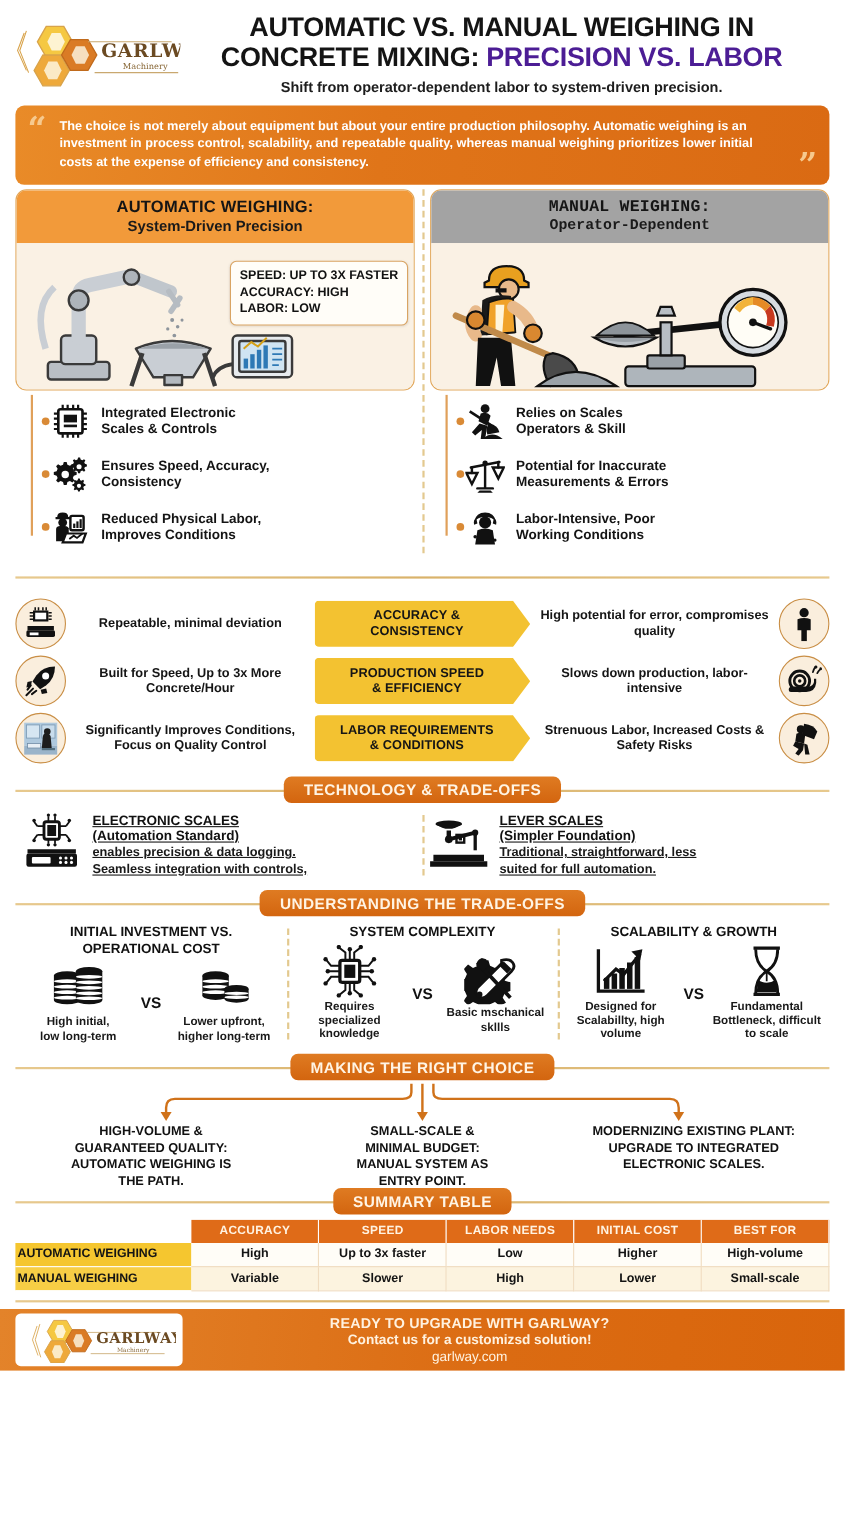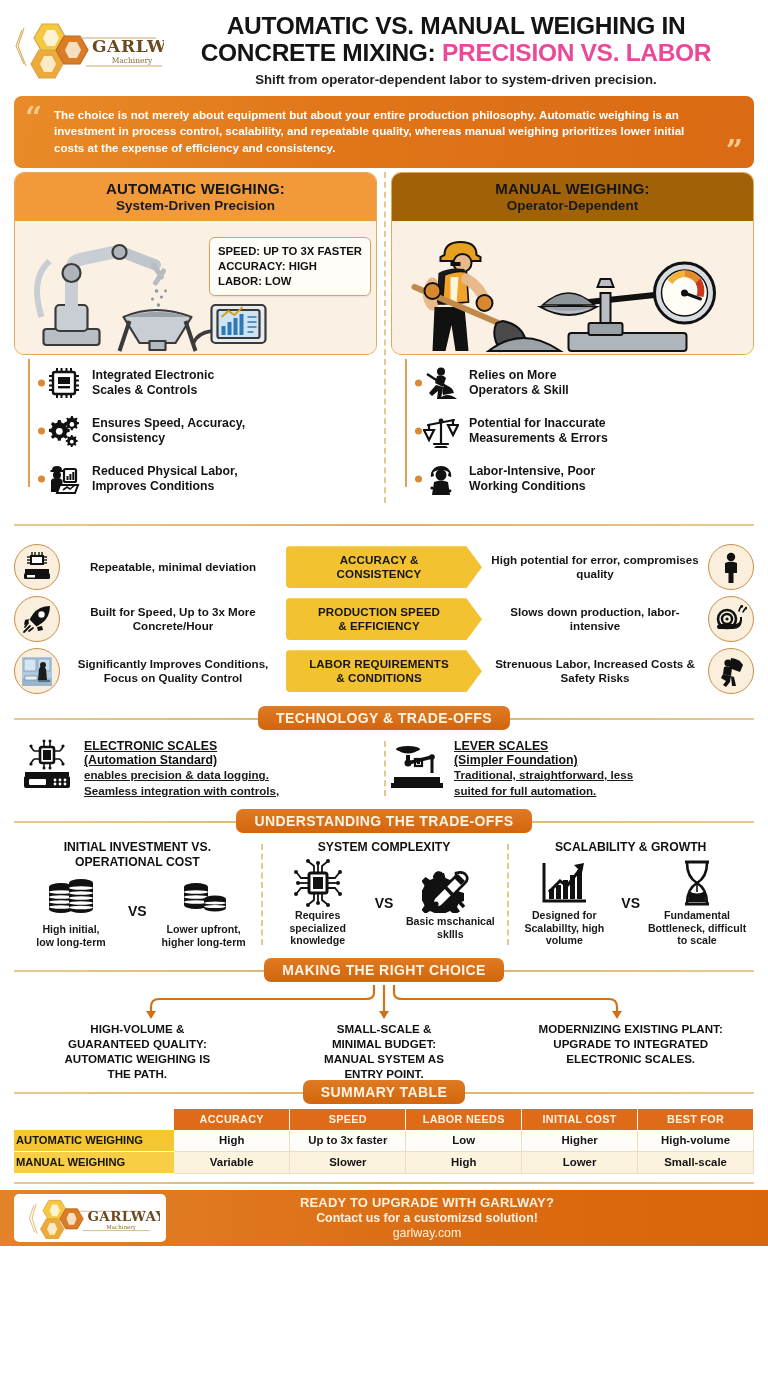--- a/index.html
+++ b/index.html
@@ -11,21 +11,21 @@
   }
   .page { width:768px; height:1376px; position:relative; background:#ffffff; }
 
   
   .header { display:flex; align-items:center; padding:12px 14px 4px 14px; }
   .logo { width:150px; flex:0 0 150px; height:66px; position:relative; }
   .logo svg { width:100%; height:100%; }
   .title-block { flex:1; text-align:center; padding-right:6px; }
   .title-line { font-size:24.5px; font-weight:bold; letter-spacing:-0.3px;
                 line-height:1.12; color:#141414; }
-  .title-accent { color:#ec4899; }
+  .title-accent { color:#4c1d95; }
   .subtitle { font-size:13.2px; font-weight:bold; color:#1d1d1d; margin-top:5px; }
 
   
   .quote-wrap { padding:5px 14px 0 14px; }
   .quote {
     background:linear-gradient(95deg,#E98B28 0%, #E07519 45%, #DA6A13 100%);
     border-radius:8px; color:#fff; position:relative;
     padding:11px 40px 12px 40px; font-size:11.6px; line-height:1.42;
     font-weight:600;
   }
@@ -48,21 +48,21 @@
 
   
   .compare { display:flex; padding:4px 14px 0 14px; gap:14px; position:relative; }
   .col { flex:1; min-width:0; }
   .center-dash { position:absolute; left:50%; top:4px; bottom:0; width:0;
                  border-left:2px dashed #E3C98F; }
   .panel { border:1.5px solid #E2A85C; border-radius:10px; overflow:hidden;
            background:#FBF3E7; }
   .panel-head { padding:7px 6px 8px 6px; text-align:center; }
   .panel-head.auto { background:#F29A3A; }
-  .panel-head.manual { background:#a16207; }
+  .panel-head.manual { background:#a3a3a3;font-family:Liberation Mono, monospace; }
   .panel-head .l1 { font-size:15px; font-weight:bold; color:#151515; letter-spacing:0.2px;}
   .panel-head .l2 { font-size:13.5px; font-weight:bold; color:#1a1a1a; margin-top:1px;}
   .panel-body { position:relative; height:133px; background:#FAF1E4; }
   .panel-body svg { position:absolute; inset:0; width:100%; height:100%; }
   .spec {
     position:absolute; right:5px; top:16px; background:#FFFDF8;
     border:1.3px solid #D9A463; border-radius:6px;
     padding:6px 8px; font-size:11.3px; font-weight:bold; line-height:1.32;
     color:#111; z-index:3; box-shadow:0 1px 2px rgba(0,0,0,.08);
   }
@@ -392,21 +392,21 @@
             <svg viewBox="0 0 36 36" fill="#111">
               <circle cx="18" cy="6.5" r="4"></circle>
               <path d="M14 11 q6-2 9 2 l-3 9 -8 -4z"></path>
               <path d="M13 20 l7 2 -2 12 -4 0 1-8 -6 5 -3-3z"></path>
               <path d="M4 9 L24 22" stroke="#111" stroke-width="2.4"></path>
               <path d="M22 20 q8 2 9 8 l-11 2 q-2-7 2-10z"></path>
               <path d="M16 34 Q24 26 34 34 Z"></path>
             </svg>
           </span>
           <span class="txt">
-            <span>Relies on More</span><br>
+            <span>Relies on Scales</span><br>
             <span>Operators &amp; Skill</span>
           </span>
         </div>
 
         <div class="bullet">
           <span class="dot"></span>
           <span class="ico">
             <svg viewBox="0 0 36 36">
               <g stroke="#111" stroke-width="2.2" fill="none" stroke-linecap="round">
                 <line x1="5" y1="12" x2="31" y2="7"></line>

